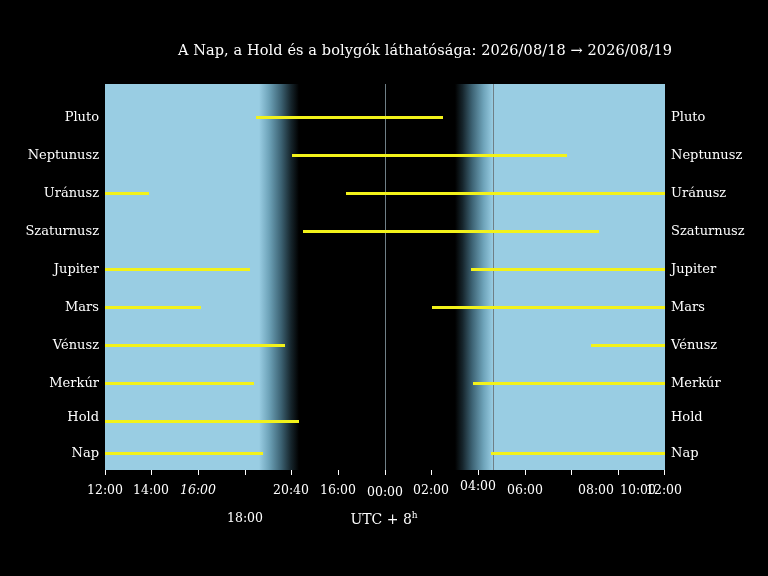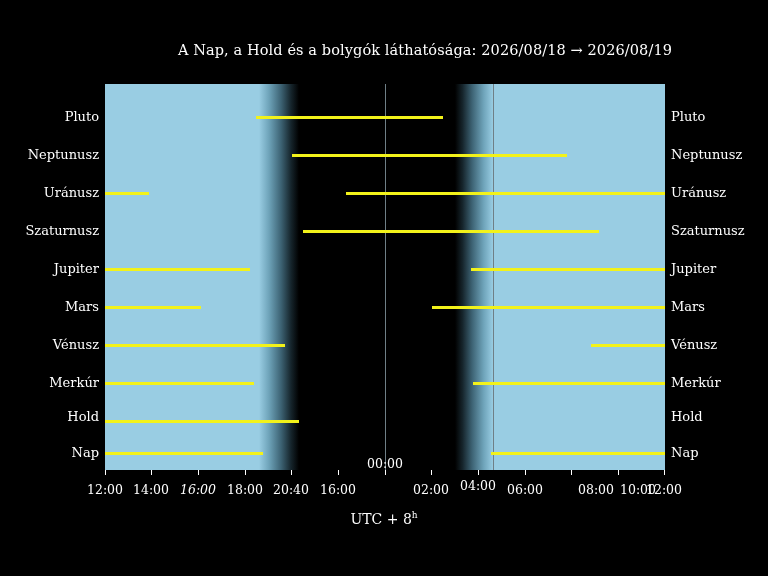--- a/index.html
+++ b/index.html
@@ -191,24 +191,24 @@
   <div class="tickmark" style="left:431px;top:470px;"></div>
   <div class="tickmark" style="left:478px;top:470px;"></div>
   <div class="tickmark" style="left:525px;top:470px;"></div>
   <div class="tickmark" style="left:571px;top:470px;"></div>
   <div class="tickmark" style="left:618px;top:470px;"></div>
   <div class="tickmark" style="left:664px;top:470px;"></div>
 
   <div class="xtick" style="left:75px;top:482px;">12:00</div>
   <div class="xtick" style="left:121px;top:482px;">14:00</div>
   <div class="xtick" style="left:168px;top:482px;font-style:italic;">16:00</div>
-  <div class="xtick" style="left:215px;top:482px;">18:00</div>
+  <div class="xtick" style="left:215px;top:510px;">18:00</div>
   <div class="xtick" style="left:261px;top:482px;">20:40</div>
   <div class="xtick" style="left:308px;top:482px;">16:00</div>
-  <div class="xtick" style="left:355px;top:456px;">00:00</div>
+  <div class="xtick" style="left:355px;top:484px;">00:00</div>
   <div class="xtick" style="left:401px;top:482px;">02:00</div>
   <div class="xtick" style="left:448px;top:478px;">04:00</div>
   <div class="xtick" style="left:495px;top:482px;">06:00</div>
   <div class="xtick" style="left:566px;top:482px;">08:00</div>
   <div class="xtick" style="left:588px;top:482px;padding-left:20px;">10:00</div>
   <div class="xtick" style="left:634px;top:482px;">12:00</div>
 
   <div id="axislabel"><span>UTC + 8</span><sup>h</sup></div>
 
 

